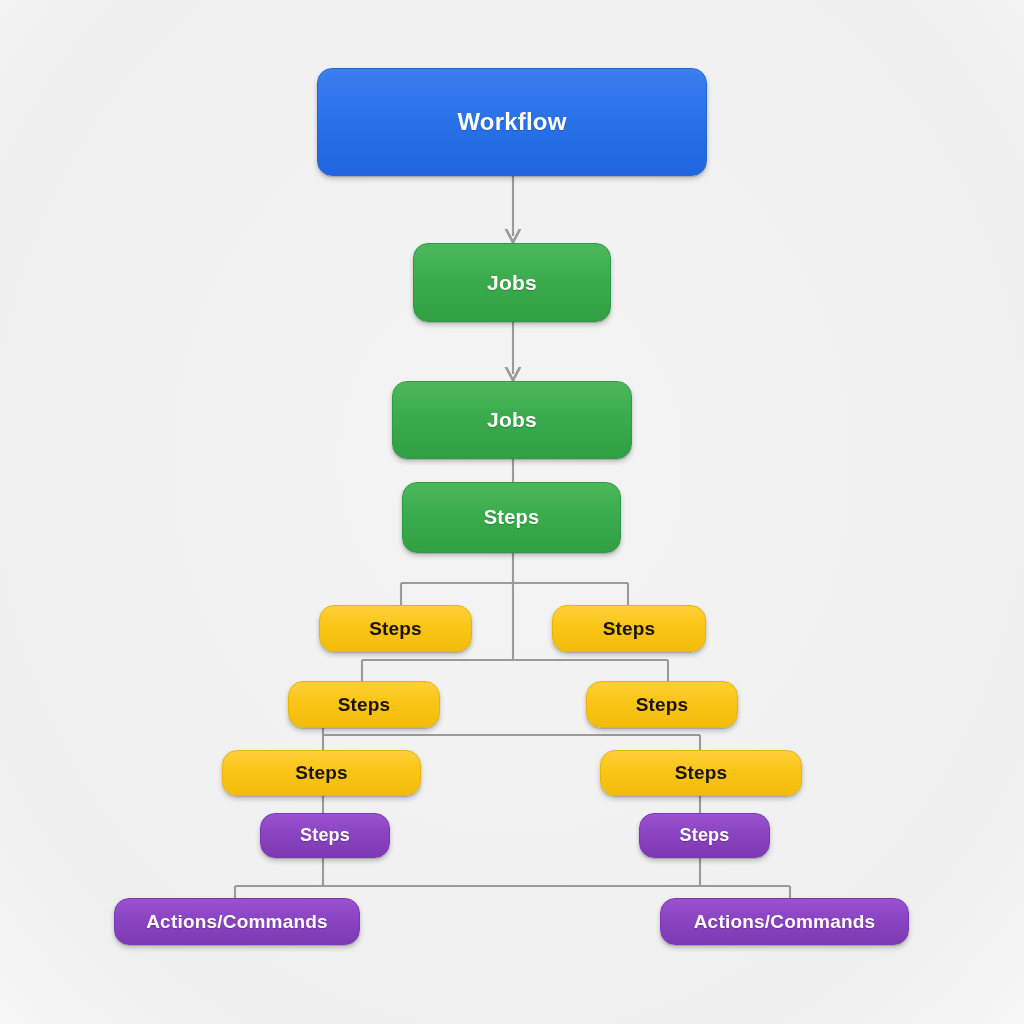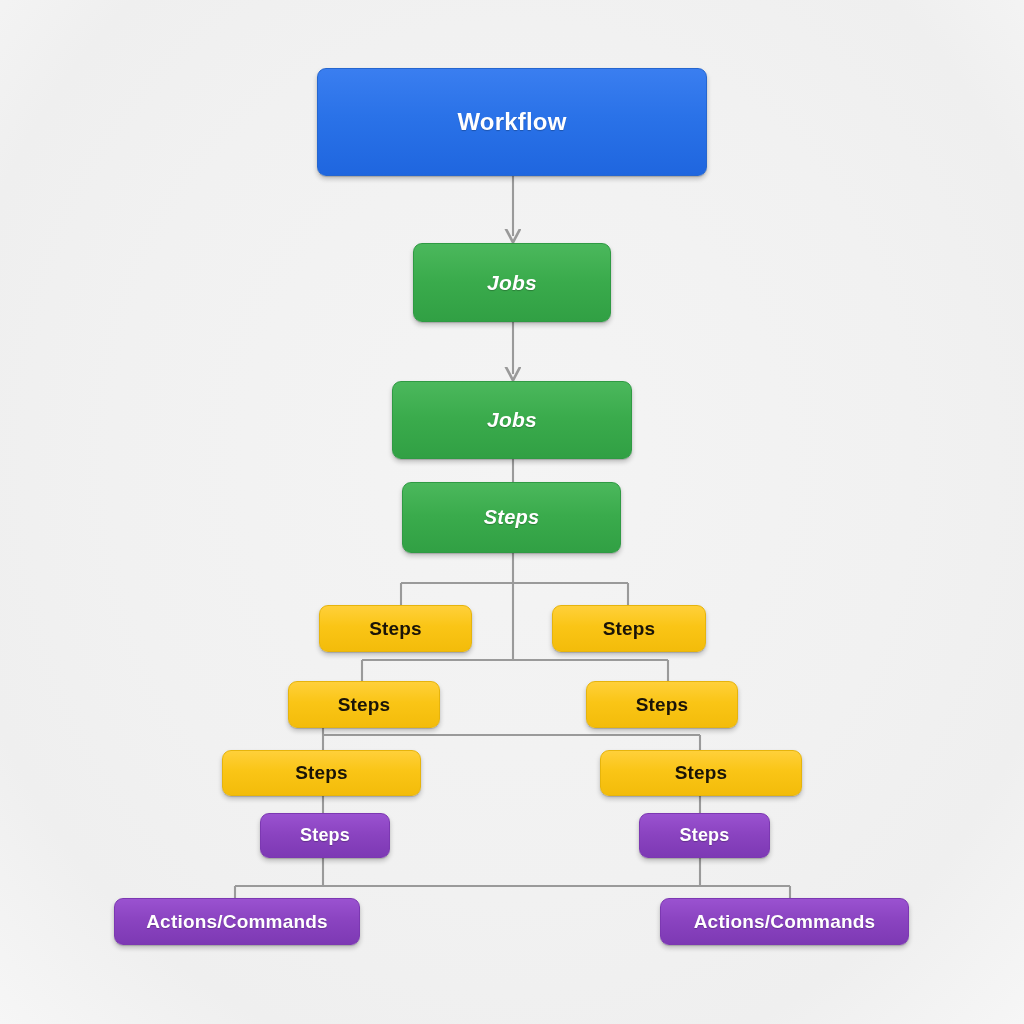--- a/index.html
+++ b/index.html
@@ -20,38 +20,37 @@
     left: 0; top: 0;
     width: 1024px;
     height: 1024px;
   }
   .node {
     position: absolute;
     box-sizing: border-box;
     display: flex;
     align-items: center;
     justify-content: center;
-    border-radius: 9px;
+    border-radius: 15px;
     color: #ffffff;
     font-weight: bold;
     letter-spacing: 0.2px;
     text-align: center;
     white-space: nowrap;
     z-index: 3;
     box-shadow: 0 3px 5px rgba(0,0,0,0.22), 0 1px 1px rgba(0,0,0,0.16);
     text-shadow: 0 1px 1px rgba(0,0,0,0.25);
   }
   .node.blue {
     background: linear-gradient(180deg, #3a7ef0 0%, #2a72e8 45%, #1f66df 100%);
     border: 1px solid #2566cf;
   }
   .node.green {
     background: linear-gradient(180deg, #4bb85c 0%, #3aab4c 48%, #31a044 100%);
     border: 1px solid #2f9a43;
-    font-style: italic;
   }
   .node.yellow {
     background: linear-gradient(180deg, #ffd03a 0%, #fac516 45%, #f3bc0a 100%);
     border: 1px solid #e6b40c;
     color: #1a1408;
     text-shadow: none;
   }
   .node.purple {
     background: linear-gradient(180deg, #9a52d0 0%, #8a43c0 48%, #7d39b4 100%);
     border: 1px solid #7c38b2;

